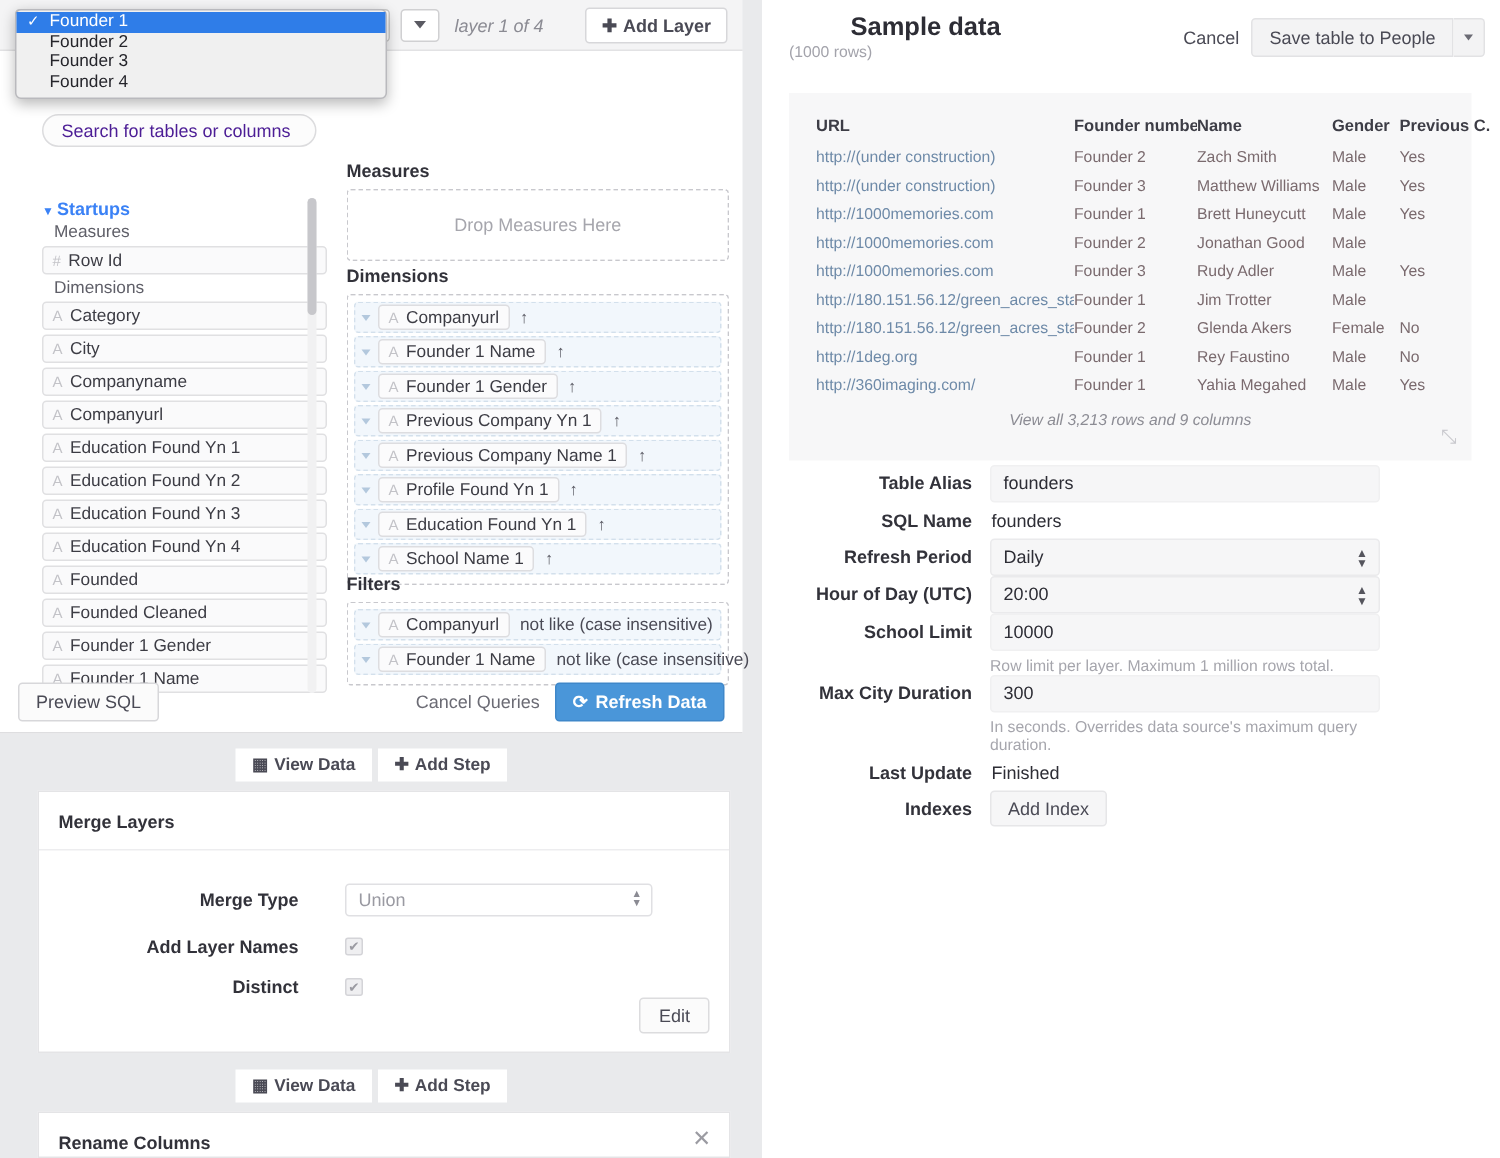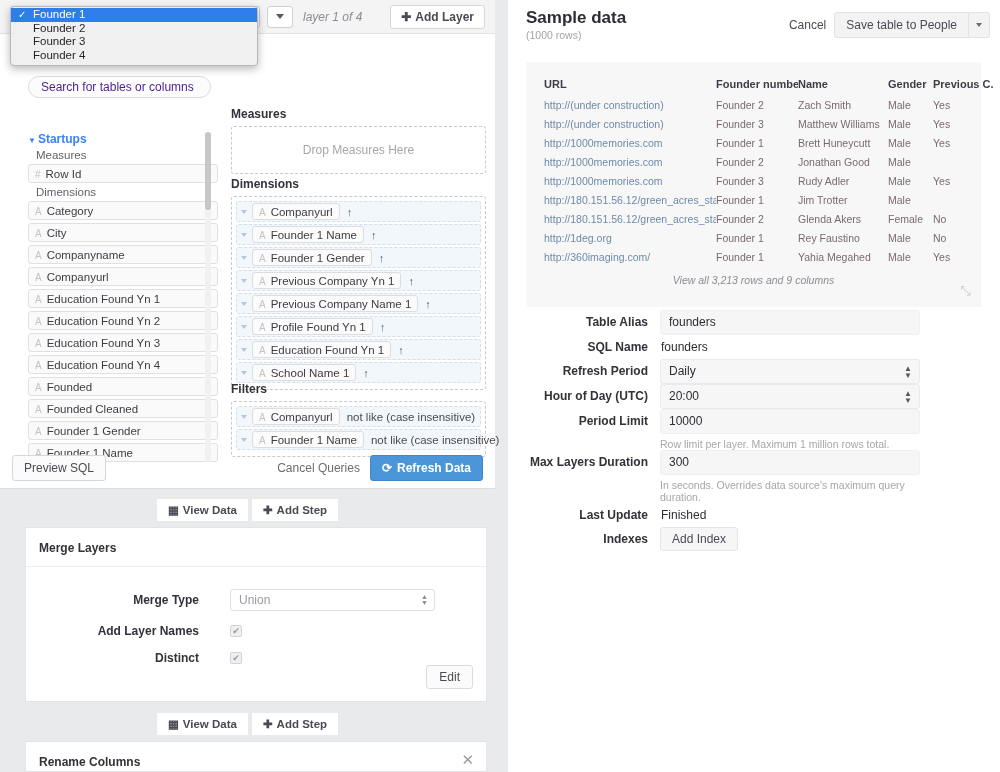--- a/index.html
+++ b/index.html
@@ -260,21 +260,21 @@
   
   .right-col {
     position: absolute; left: 508px; top: 0;
     width: 492px; height: 772px;
     background: #fff;
   }
   .rc-head {
     display: flex; align-items: flex-start;
     padding: 8px 10px 0 18px;
   }
-  .rc-title { font-size: 17px; font-weight: bold; color: #2d2d35; }
+  .rc-title { font-size: 17px; font-weight: bold; color: #2d2d35; margin-left: 41px; }
   .rc-sub { font-size: 10.5px; color: #a3a3ab; margin-top: 1px; }
   .rc-actions { margin-left: auto; display: flex; align-items: center; gap: 8px; padding-top: 4px; }
   .cancel-link { font-size: 12px; color: #4a4a55; }
   .save-btn {
     background: #f3f3f4; border: 1px solid #e2e2e4; border-radius: 3px 0 0 3px;
     padding: 5px 11px; font-size: 12px; color: #4a4a55;
   }
   .save-caret {
     background: #f3f3f4; border: 1px solid #e2e2e4; border-left: none;
     border-radius: 0 3px 3px 0;
@@ -676,29 +676,29 @@
         <div class="rf-label">Hour of Day (UTC)</div>
         <div class="rf-ctl">
           <div class="rf-select">
             <span>20:00</span>
             <span class="spin">▲<br>▼</span>
           </div>
         </div>
       </div>
 
       <div class="rf-row">
-        <div class="rf-label">Period Limit</div>
+        <div class="rf-label">School Limit</div>
         <div class="rf-ctl">
           <div class="rf-input">10000</div>
           <div class="rf-hint">Row limit per layer. Maximum 1 million rows total.</div>
         </div>
       </div>
 
       <div class="rf-row">
-        <div class="rf-label">Max Layers Duration</div>
+        <div class="rf-label">Max City Duration</div>
         <div class="rf-ctl">
           <div class="rf-input">300</div>
           <div class="rf-hint">In seconds. Overrides data source's maximum query duration.</div>
         </div>
       </div>
 
       <div class="rf-row">
         <div class="rf-label">Last Update</div>
         <div class="rf-ctl">
           <div class="rf-static">Finished</div>

